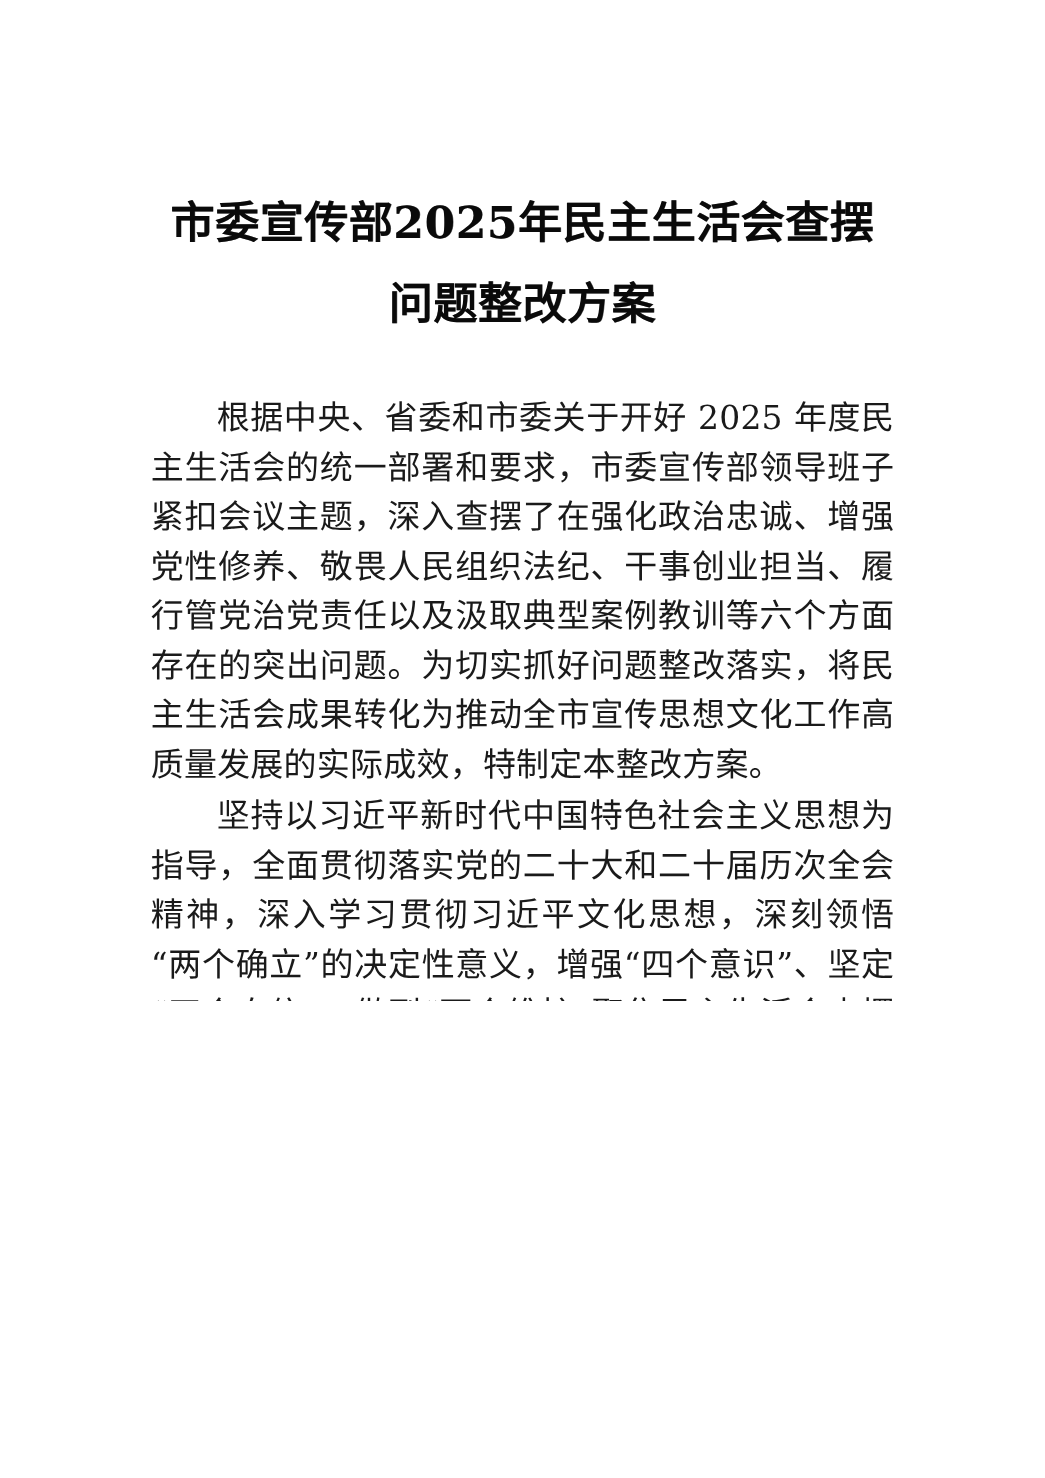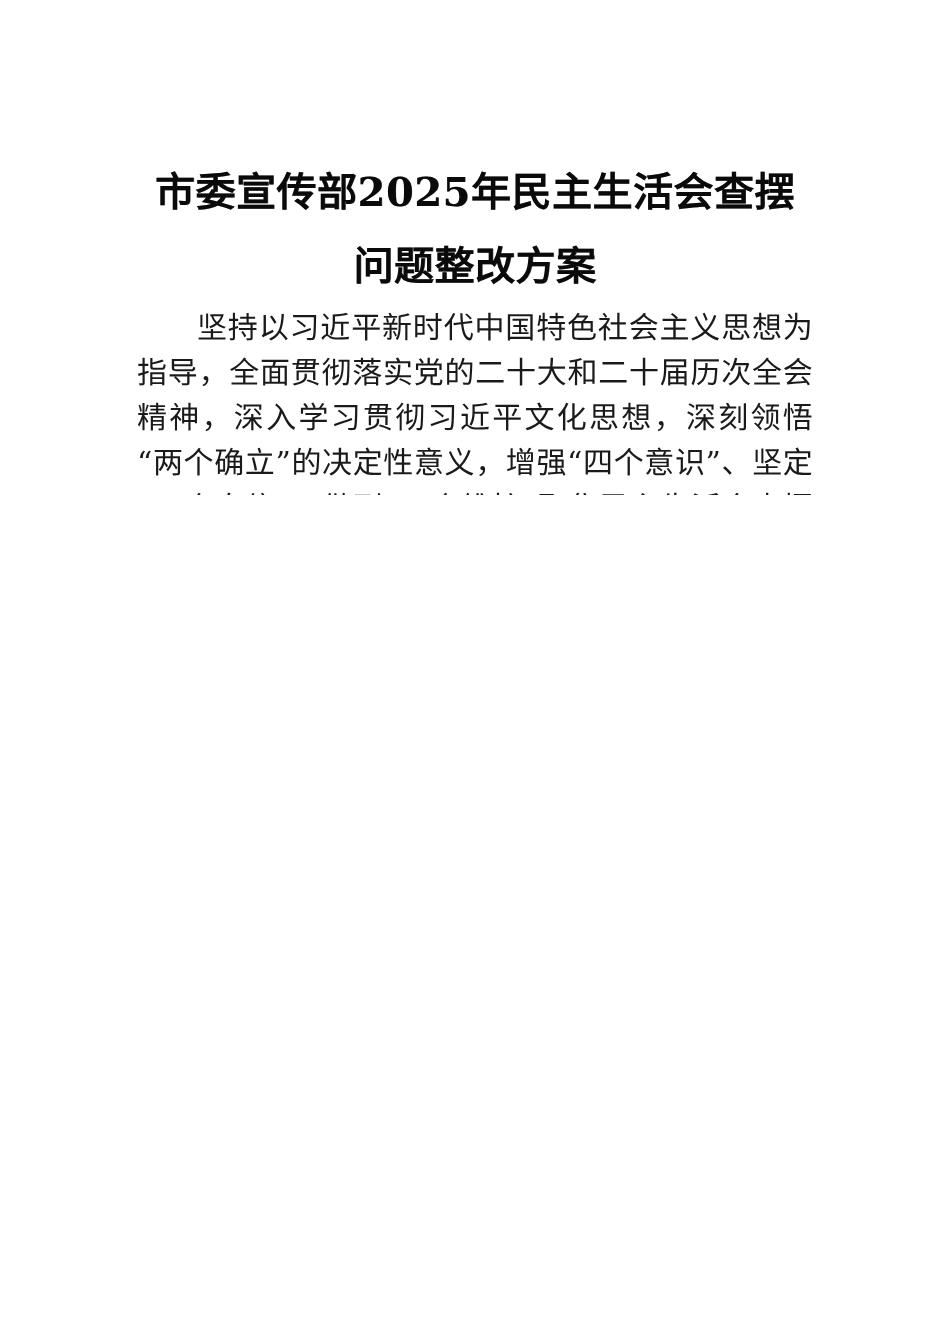--- a/index.html
+++ b/index.html
@@ -22,21 +22,21 @@
     margin: 0 auto;
     background: #ffffff;
     overflow: hidden;
     box-sizing: border-box;
   }
 
   
   .content {
     position: absolute;
     left: 137px;
-    top: 0;
+    top: 11px;
     width: 676px;
   }
 
   
   .doc-title {
     font-family: "DejaVu Serif", "Liberation Serif", serif;
     font-weight: bold;
     font-size: 40px;
     line-height: 74px;
     text-align: center;
@@ -91,19 +91,20 @@
 </style>
 </head>
 <body>
 
 <div class="page">
 
   <div class="content">
 
     <h1 class="doc-title">市委宣传部2025年民主生活会查摆问题整改方案</h1>
 
+    <p class="para para-lead">根据中央、省委和市委关于开好 2025 年度民主生活会的统一部署和要求，市委宣传部领导班子紧扣会议主题，深入查摆了在强化政治忠诚、增强党性修养、敬畏人民组织法纪、干事创业担当、履行管党治党责任以及汲取典型案例教训等六个方面存在的突出问题。为切实抓好问题整改落实，将民主生活会成果转化为推动全市宣传思想文化工作高质量发展的实际成效，特制定本整改方案。</p>
 
 
     <p class="para section-body para-clipped">坚持以习近平新时代中国特色社会主义思想为指导，全面贯彻落实党的二十大和二十届历次全会精神，深入学习贯彻习近平文化思想，深刻领悟“两个确立”的决定性意义，增强“四个意识”、坚定“四个自信”、做到“两个维护”聚焦民主生活会查摆出的问题，坚持问题导向、目标导向和结果导向相结合，以刀刃向内的勇气、钉钉子的精神，逐项制定措施，逐条压实责任，确保整改落实到位、问题见底清零。通过扎实有效的整改，进一步提升部领导班子政治判断力、政治领悟力、政治执行力，锻造忠诚干净担当的干部队伍，更好担负起新时代新的文化使命，为奋力谱写中国式现代化 x 篇章提供坚强思想保证、强大精神力量和有利文化条</p>
 
   </div>
 
 </div>
 
 </body></html>

